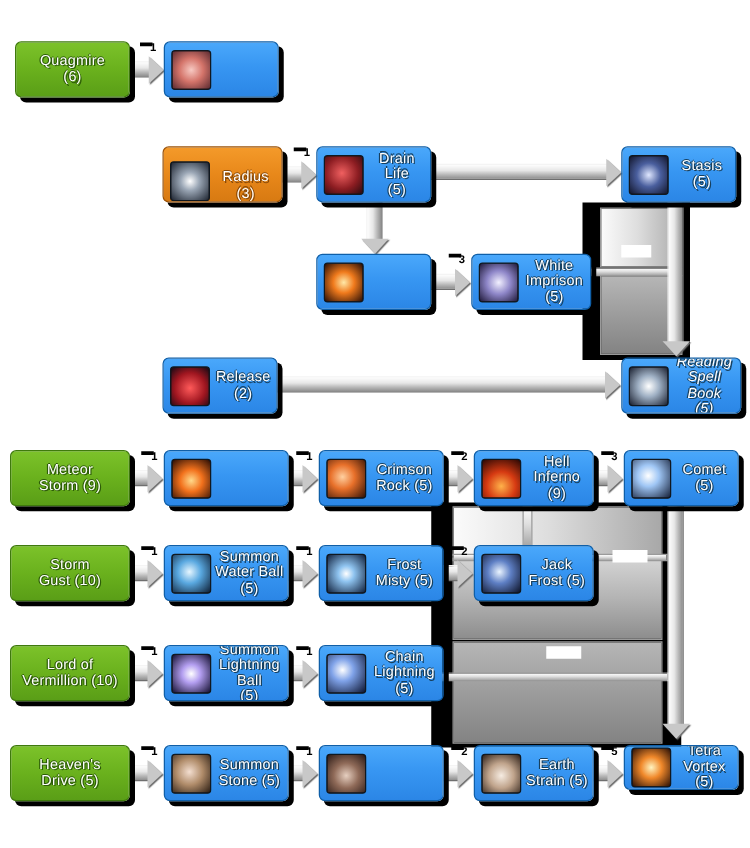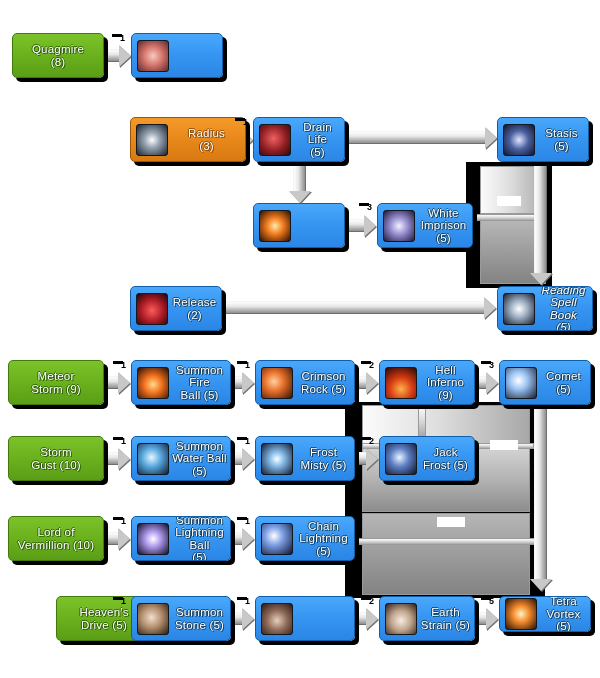--- a/index.html
+++ b/index.html
@@ -236,28 +236,28 @@
   <div class="arrow-h" style="left:355px; top:612px; width:12px;">
       <span class="head"></span>
     </div>
   <div class="arrow-h" style="left:475px; top:612px; width:12px;">
       <span class="head"></span>
     </div>
 
   <div id="nodes-layer">
       <div class="node green" style="left: 12px; top: 33px; width: 92px; height: 45px;">
         <div class="lbl">Quagmire
-(8)</div>
+(6)</div>
       </div>
       <div class="node blue" style="left: 131px; top: 33px; width: 92px; height: 45px;">
         <div class="ico">
           <div class="g" style="background: radial-gradient(circle, rgb(247, 201, 194) 0%, rgb(212, 116, 106) 45%, rgb(90, 42, 48) 100%);"></div>
         </div>
       </div>
-      <div class="node orange" style="left: 130px; top: 117px; width: 116px; height: 45px;">
+      <div class="node orange" style="left: 130px; top: 117px; width: 96px; height: 45px; align-items: flex-end;">
         <div class="ico">
           <div class="g" style="background: radial-gradient(circle, rgb(255, 255, 255) 0%, rgb(154, 166, 181) 35%, rgb(29, 36, 48) 100%);"></div>
         </div>
         <div class="lbl">Radius
 (3)</div>
       </div>
       <div class="node blue" style="left: 253px; top: 117px; width: 92px; height: 45px;">
         <div class="ico">
           <div class="g" style="background: radial-gradient(circle at 45% 45%, rgb(240, 96, 96) 0%, rgb(141, 29, 34) 55%, rgb(42, 10, 14) 100%);"></div>
         </div>
@@ -299,22 +299,20 @@
 (5)</div>
       </div>
       <div class="node green" style="left: 8px; top: 360px; width: 96px; height: 45px;">
         <div class="lbl">Meteor
 Storm (9)</div>
       </div>
       <div class="node blue" style="left: 131px; top: 360px; width: 100px; height: 45px;">
         <div class="ico">
           <div class="g" style="background: radial-gradient(circle at 50% 55%, rgb(255, 217, 138) 0%, rgb(242, 113, 28) 40%, rgb(42, 14, 5) 100%);"></div>
         </div>
-        <div class="lbl">Summon Fire
-Ball (5)</div>
       </div>
       <div class="node blue" style="left: 255px; top: 360px; width: 100px; height: 45px;">
         <div class="ico">
           <div class="g" style="background: radial-gradient(circle at 40% 45%, rgb(255, 208, 160) 0%, rgb(232, 112, 42) 40%, rgb(50, 18, 6) 100%);"></div>
         </div>
         <div class="lbl">Crimson
 Rock (5)</div>
       </div>
       <div class="node blue" style="left: 379px; top: 360px; width: 96px; height: 45px;">
         <div class="ico">
@@ -368,21 +366,21 @@
 Lightning Ball
 (5)</div>
       </div>
       <div class="node blue" style="left: 255px; top: 516px; width: 100px; height: 45px;">
         <div class="ico">
           <div class="g" style="background: radial-gradient(circle at 40% 40%, rgb(255, 255, 255) 0%, rgb(127, 162, 232) 35%, rgb(12, 20, 48) 100%);"></div>
         </div>
         <div class="lbl">Chain
 Lightning (5)</div>
       </div>
-      <div class="node green" style="left: 8px; top: 596px; width: 96px; height: 45px; margin-left: 48px;">
+      <div class="node green" style="left: 8px; top: 596px; width: 96px; height: 45px;">
         <div class="lbl">Heaven's
 Drive (5)</div>
       </div>
       <div class="node blue" style="left: 131px; top: 596px; width: 100px; height: 45px;">
         <div class="ico">
           <div class="g" style="background: radial-gradient(circle at 45% 45%, rgb(243, 222, 208) 0%, rgb(176, 140, 106) 45%, rgb(42, 28, 18) 100%);"></div>
         </div>
         <div class="lbl">Summon
 Stone (5)</div>
       </div>

